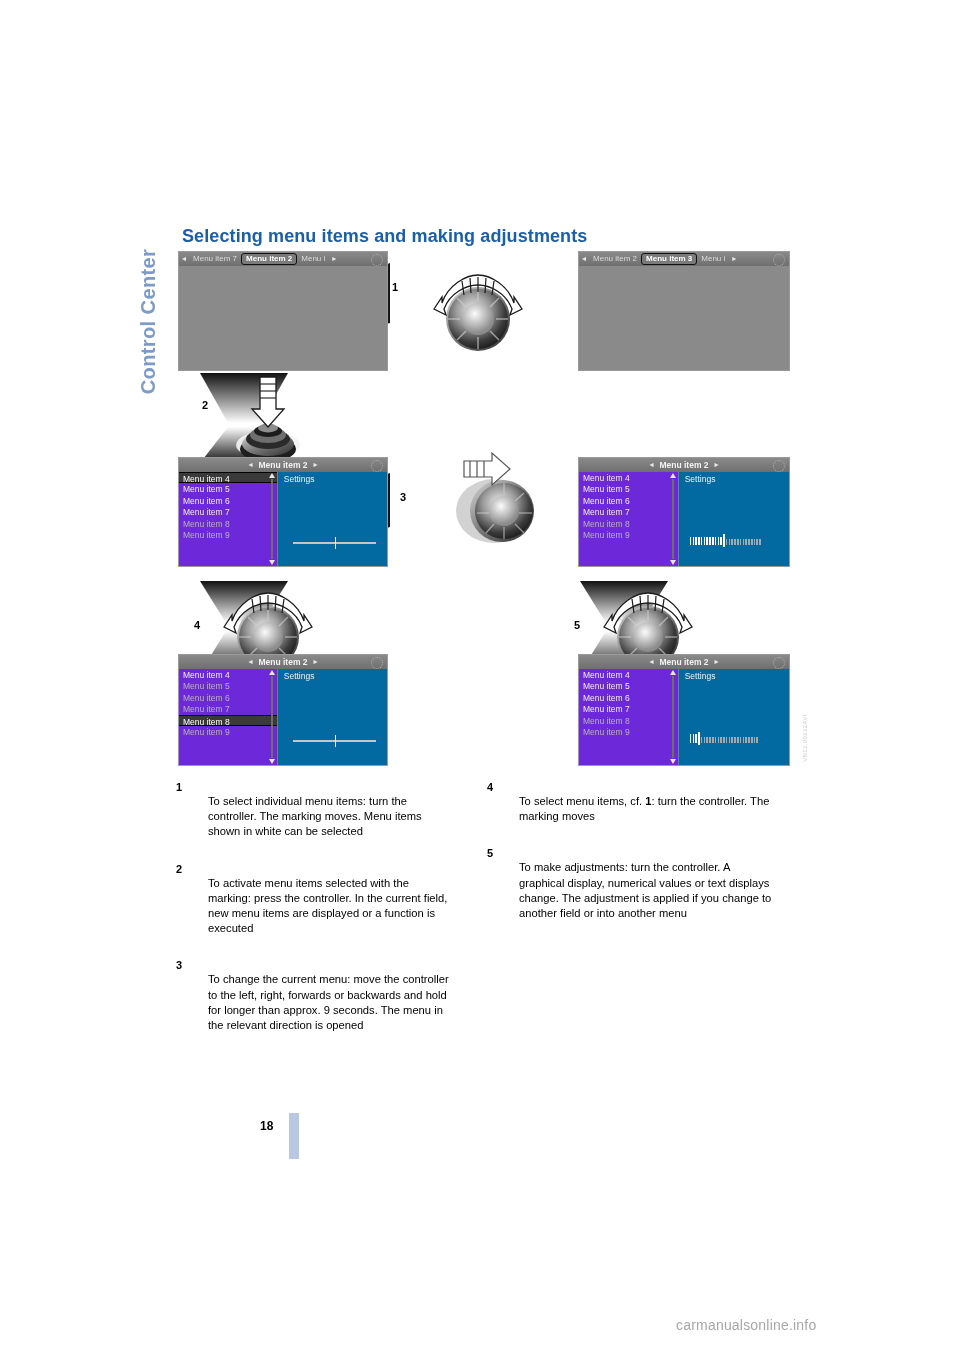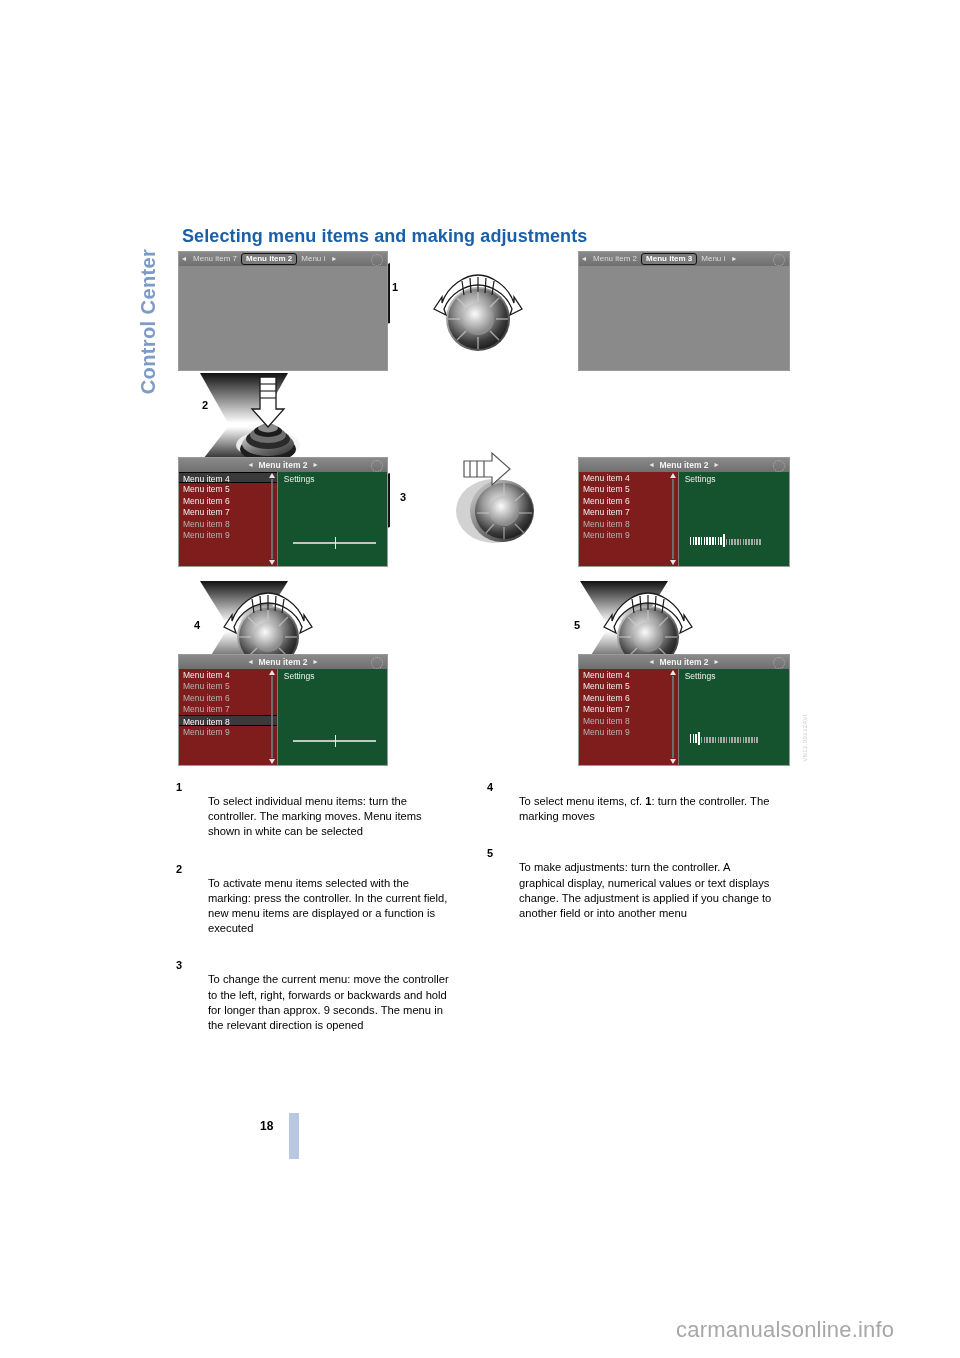--- a/index.html
+++ b/index.html
@@ -41,38 +41,38 @@
   .tb-tab.sel{color:#ffffff;background:#7a7a7a;border:1px solid #111;
       border-radius:3px;padding:1px 4px;font-weight:bold;}
   .tb-tab.dim{color:#dcdcdc;}
   .tb-center{flex:1;display:flex;align-items:center;justify-content:center;
       gap:3px;}
   .tb-title{font-size:8.5px;color:#f2f2f2;font-weight:bold;white-space:nowrap;}
   .tb-gear{position:absolute;right:4px;top:2px;width:10px;height:10px;
       border:1.4px dotted #b9b9b9;border-radius:50%;opacity:.85;}
 
   
-  .list-pane{width:47%;position:relative;background:#7f1d1d;
+  .list-pane{width:47%;position:relative;background:#6d28d9;
       border-right:1px solid #7a7a7a;}
   .list-item{font-size:8.5px;color:#efefef;padding:1px 0 1px 4px;
       line-height:11.4px;height:11.4px;white-space:nowrap;
       box-sizing:border-box;}
   .list-item.dimmed{color:#b5b5b5;}
   .list-item.marked{background:#3a3a3a;color:#ffffff;
       border:1px solid #000;border-left:none;border-right:none;}
   .scrollbar{position:absolute;right:1px;top:1px;bottom:1px;width:7px;}
   .sb-up,.sb-dn{position:absolute;left:0;width:0;height:0;
       border-left:3.5px solid transparent;border-right:3.5px solid transparent;}
   .sb-up{top:0;border-bottom:5px solid #e6e6e6;}
   .sb-dn{bottom:0;border-top:5px solid #e6e6e6;}
   .sb-track{position:absolute;left:2.5px;top:6px;bottom:6px;width:2px;
       background:#6d6d6d;}
 
   
-  .set-pane{flex:1;position:relative;background:#14532d;}
+  .set-pane{flex:1;position:relative;background:#0369a1;}
   .set-title{font-size:8.5px;color:#f0f0f0;padding:2px 0 0 6px;}
 
   .slider{position:absolute;left:14%;right:10%;top:74%;height:2px;
       background:#c5c5c5;}
   .slider-knob{position:absolute;left:50%;top:-5px;width:1.6px;height:12px;
       background:#e9e9e9;}
 
   .bargraph{position:absolute;left:10%;right:8%;top:66%;height:11px;
       display:flex;align-items:flex-end;}
   .bargraph .bar{width:1.6px;margin-right:1.2px;background:#cfcfcf;height:6px;}
@@ -96,21 +96,21 @@
   .step-txt{flex:1;}
   .step-txt p{margin:14px;}
   .step-txt p + p{margin-top:12px;}
   .step-txt b{font-weight:bold;}
 
   
   .page-num{position:absolute;left:260px;top:1119px;font-size:12px;
       font-weight:bold;color:#000;}
   .page-bar{position:absolute;left:289px;top:1113px;width:10px;height:46px;
       background:#b9c8e2;}
-  .watermark{position:absolute;left:676px;top:1317px;font-size:22px;
+  .watermark{position:absolute;left:676px;top:1317px;font-size:14px;
       color:#a7a7a7;letter-spacing:.2px;}
 </style>
 </head>
 <body>
 
 <div class="side-tab">
   <div class="side-tab-label">Control Center</div>
 </div>
 
 <div class="page-heading">Selecting menu items and making adjustments</div>

